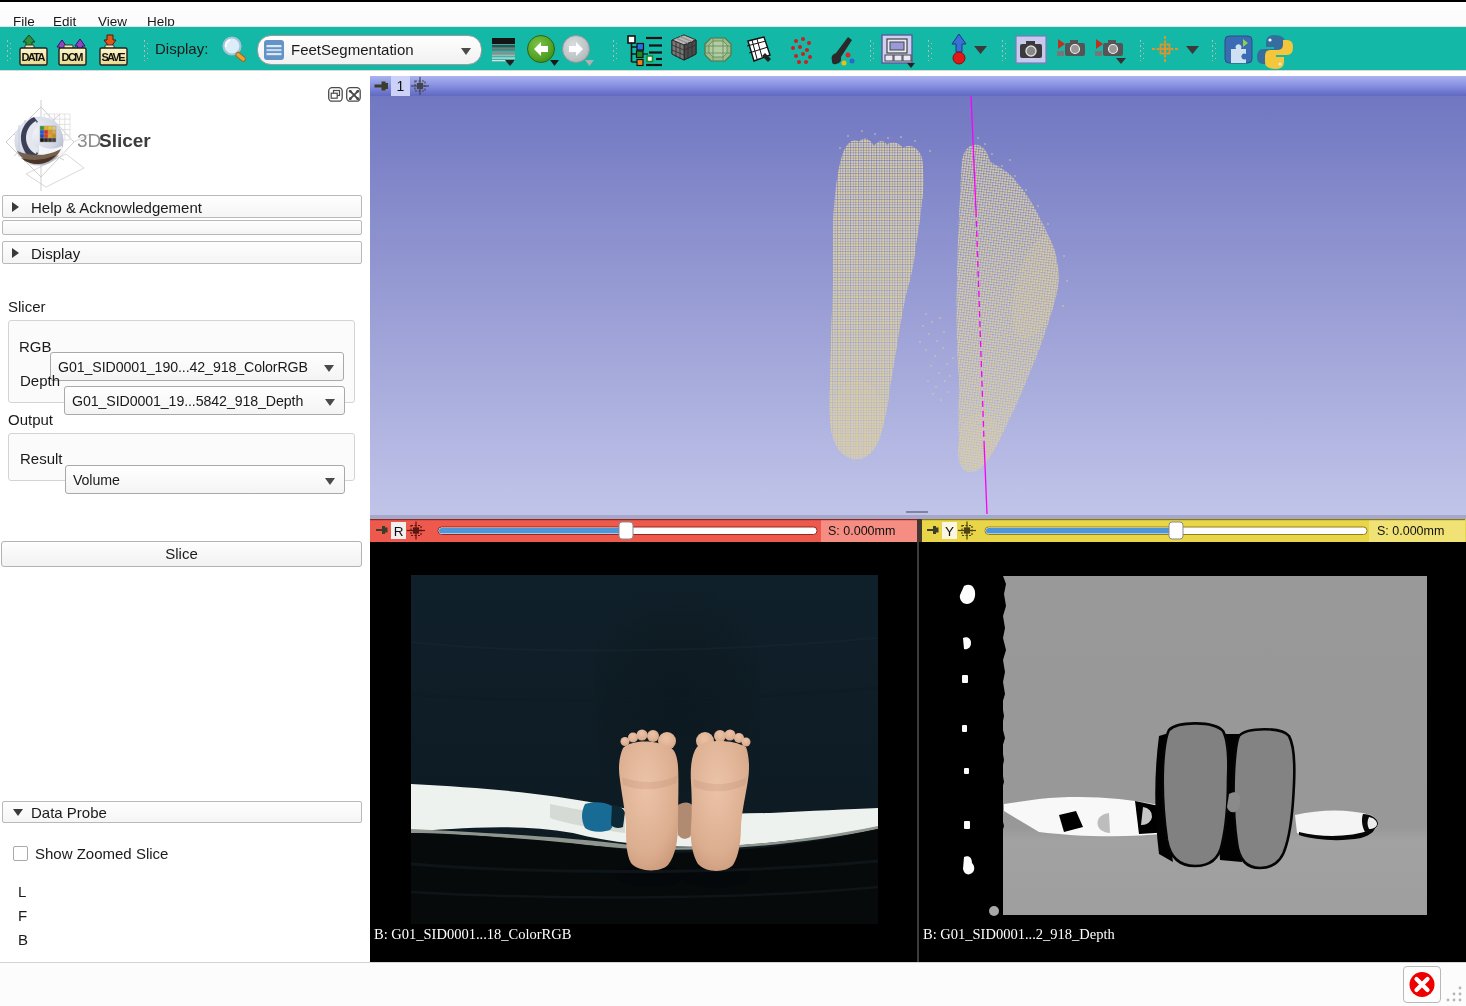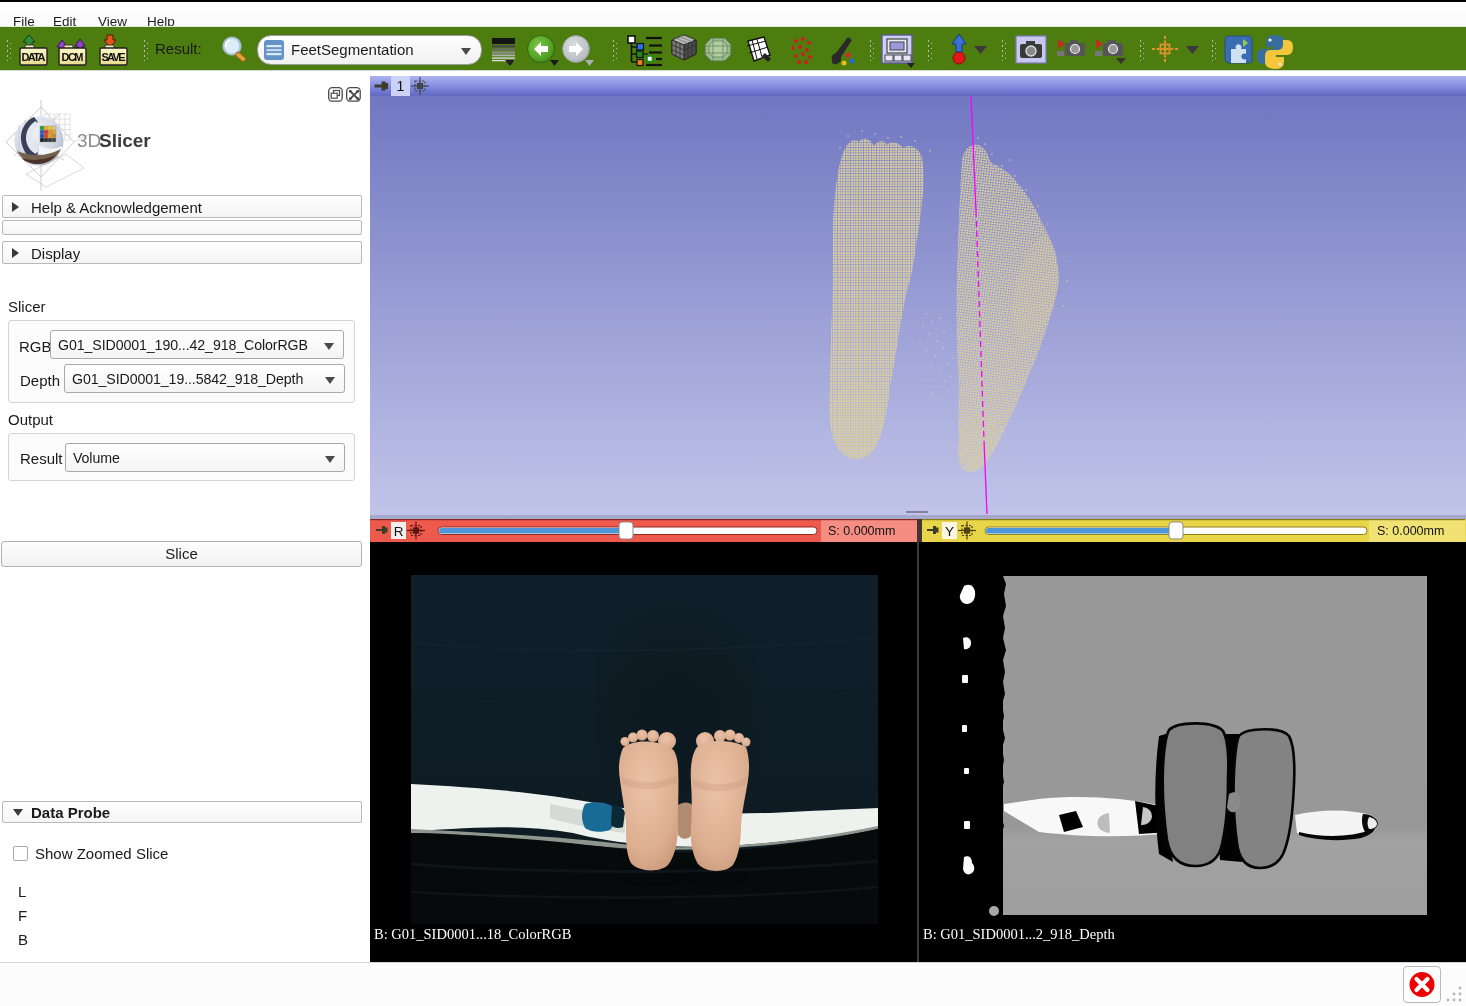--- a/index.html
+++ b/index.html
@@ -7,41 +7,41 @@
   font-family:"Liberation Sans", sans-serif; }
 #app { position:relative; width:1466px; height:1006px; background:#fff; }
 .abs { position:absolute; }
 
 #topline { left:0; top:0; width:1466px; height:2px; background:#000; }
 #menubar { left:0; top:2px; width:1466px; height:25px; background:#fcfcfc;margin-top:8px; }
 .mitem { position:absolute; top:4px; font-size:13.5px; color:#1a1a1a; }
 .mitem u { text-decoration-thickness:1px; text-underline-offset:2px; }
 #menusep { left:0; top:26px; width:1466px; height:1px; background:#e4e4e4; }
 
-#toolbar { left:0; top:27px; width:1466px; height:44px; background:#4d7c0f;
+#toolbar { left:0; top:27px; width:1466px; height:44px; background:#14b8a6;
   border-bottom:1px solid #d8d8d8; }
 .handle { position:absolute; top:12px; width:6px; height:22px;
   background-image:radial-gradient(circle 1px at 1.5px 2px, #b9b9b9 99%, transparent 100%),
                    radial-gradient(circle 1px at 4.5px 4.5px, #b9b9b9 99%, transparent 100%);
   background-size:6px 5px; }
 .tbtext { position:absolute; font-size:15px; color:#1a1a1a; }
 
 #panel { left:0; top:80px; width:380px; height:934px; background:#fff; }
 .cbox { position:absolute; left:2px; width:360px; border:1px solid #b9b9b9;
   border-radius:2px; background:linear-gradient(#fefefe,#f5f5f5); }
 .ctext { position:absolute; left:28px; font-size:15px; color:#1a1a1a; }
 .tri-r { position:absolute; width:0; height:0; border-left:7px solid #3a3a3a;
   border-top:5px solid transparent; border-bottom:5px solid transparent; }
 .tri-d { position:absolute; width:0; height:0; border-top:7px solid #3a3a3a;
   border-left:5px solid transparent; border-right:5px solid transparent; }
 .glabel { position:absolute; font-size:15px; color:#1a1a1a; }
 .gbox { position:absolute; left:8px; width:347px; border:1px solid #d4d4d4;
   border-radius:3px; background:#fbfbfb; }
 .combo { position:absolute; height:29px; border:1px solid #a9a9a9; border-radius:3px;
-  background:linear-gradient(#ffffff,#f4f4f4); font-size:14.2px; color:#1a1a1a; overflow:hidden; }
+  background:linear-gradient(#ffffff,#f4f4f4); font-size:14.2px; color:#1a1a1a; overflow:hidden;margin-top:22px; }
 .combo span { position:absolute; left:7px; top:6px; white-space:nowrap; letter-spacing:-0.1px; }
 .carrow { position:absolute; right:9px; top:12px; width:0; height:0;
   border-left:5.5px solid transparent; border-right:5.5px solid transparent;
   border-top:7px solid #4a4a4a; }
 #applybtn { position:absolute; left:1px; top:461px; width:361px; height:26px;
   border:1px solid #b2b2b2; border-radius:3px; background:linear-gradient(#fefefe,#f2f2f2);
   font-size:15px; color:#1a1a1a; text-align:center; line-height:24px; }
 
 #view3dhdr { left:370px; top:76px; width:1096px; height:20px;
   background:linear-gradient(#aab2ee 0%, #8a93e2 45%, #717ad2 75%, #6169bd 100%); }
@@ -276,21 +276,21 @@
         <path d="M1243,12 l5,4 -5,4 Z" fill="#8fd04a"></path>
       </g>
 
       <g>
         <path d="M1274,8 q-8,0 -8,7 l0,5 8,0 0,2 -11,0 q-6,0 -6,8 0,7 6,7 l4,0 0,-5 q0,-5 6,-5 l7,0 q5,0 5,-6 l0,-6 q0,-7 -11,-7 Z" fill="#356e9e"></path>
         <path d="M1276,42 q8,0 8,-7 l0,-5 -8,0 0,-2 11,0 q6,0 6,-8 0,-7 -6,-7 l-4,0 0,5 q0,5 -6,5 l-7,0 q-5,0 -5,6 l0,6 q0,7 11,7 Z" fill="#f4c63c"></path>
         <circle cx="1270" cy="13" r="1.6" fill="#fff"></circle>
         <circle cx="1280" cy="37" r="1.6" fill="#e8e8e8"></circle>
       </g>
     </svg>
-    <span class="tbtext" style="left:155px; top:13px;">Result:</span>
+    <span class="tbtext" style="left:155px; top:13px;">Display:</span>
     <div style="position:absolute; left:257px; top:8px; width:225px; height:30px;
       border:1px solid #9c9c9c; border-radius:14px; background:linear-gradient(#ffffff,#f1f1f1);">
       <svg width="20" height="20" style="position:absolute;left:6px;top:4px;">
         <rect x="0" y="0" width="20" height="20" rx="3" fill="#6493c8"></rect>
         <rect x="2.5" y="5" width="15" height="2.2" fill="#dce8f4"></rect>
         <rect x="2.5" y="9" width="15" height="2.2" fill="#c8d8ec"></rect>
         <rect x="2.5" y="13" width="15" height="2.2" fill="#dce8f4"></rect>
       </svg>
       <span style="position:absolute; left:33px; top:5px; font-size:15px; color:#1a1a1a;">FeetSegmentation</span>
       <div style="position:absolute; right:10px; top:12px; width:0; height:0;
@@ -389,21 +389,21 @@
         <div class="carrow"></div>
     </div>
     <span class="glabel" style="left:8px; top:331px;text-align:center;">Output</span>
     <div class="gbox" style="top:353px; height:48px;"></div>
     <span class="glabel" style="left:20px; top:370px;">Result</span>
     <div class="combo" style="left:65px; top:363px; width:280px;">
       <span>Volume</span>
         <div class="carrow"></div>
     </div>
     <div id="applybtn">Slice</div>
-    <div class="cbox" style="top:721px; height:22px;font-weight:bold;">
+    <div class="cbox" style="top:721px; height:22px;">
       <div class="tri-d" style="left:10px; top:7px;"></div>
       <span class="ctext" style="top:2px;">Data Probe</span>
     </div>
     <div style="position:absolute; left:13px; top:766px; width:15px; height:15px;
       border:1px solid #a9a9a9; border-radius:2px; background:#fff;"></div>
     <span class="glabel" style="left:35px; top:765px;">Show Zoomed Slice</span>
     <span class="glabel" style="left:18px; top:803px;">L</span>
     <span class="glabel" style="left:18px; top:827px;">F</span>
     <span class="glabel" style="left:18px; top:851px;">B</span>
   </div>

